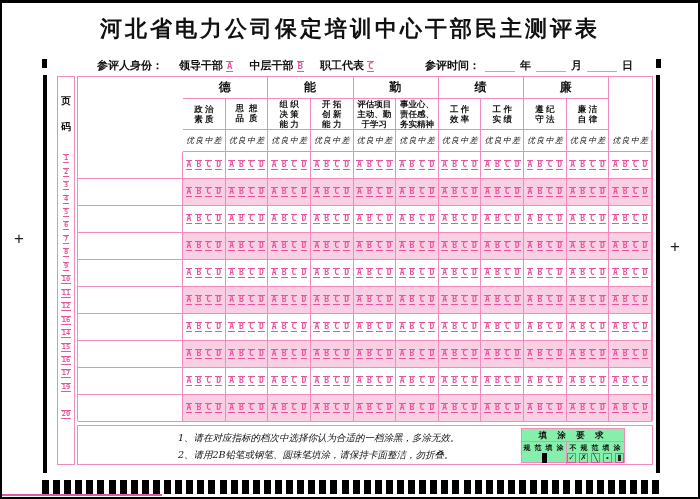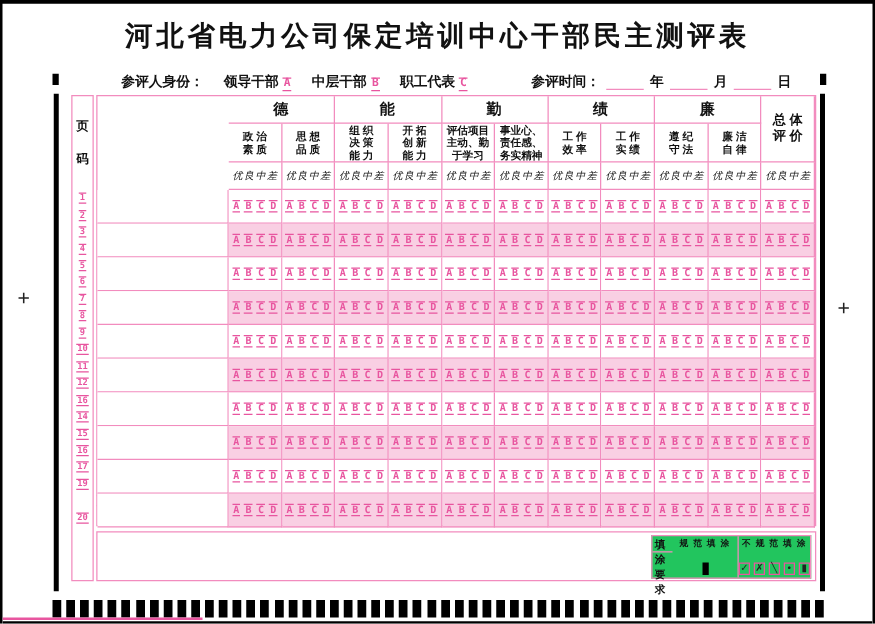--- a/index.html
+++ b/index.html
@@ -45,22 +45,22 @@
   .corner{border-right:1px solid var(--pink-border,#f28cbe); border-bottom:1px solid var(--pink-border,#f28cbe);}
   .corner svg{position:absolute; left:0; top:0;}
   .corner .lab{position:absolute; font-size:9px; font-weight:bold; color:#111; white-space:nowrap;}
   
   .notesbox{left:75px; top:422px; width:576px; height:40px; border:1px solid var(--pink-border,#f28cbe);}
   .noteslabel{left:16px; top:9px; font-size:15px; font-weight:bold; letter-spacing:7px; color:#111;
               font-family:"DejaVu Serif",serif;}
   .notestext{left:100px; top:3px; font-size:9.5px; line-height:17px; color:#111;
              font-family:"DejaVu Serif",serif; font-style:italic; white-space:nowrap;}
   
-  .fillreq{left:443px; top:2px; width:128px; height:35px; border:1px solid var(--pink-border,#f28cbe);
-           display:flex; background:#22c55e;}
+  .fillreq{left:443px; top:2px; width:104px; height:35px; border:1px solid var(--pink-border,#f28cbe);
+           display:flex; flex-direction:column; background:#86efac;}
   .fillreq .ftitle{height:12px; border-bottom:1px solid var(--pink-border,#f28cbe); text-align:center;
                    font-size:8.5px; font-weight:bold; letter-spacing:4px; line-height:12px; color:#111;}
   .fillreq .fcols{flex:1; display:flex;}
   .fcol{display:flex; flex-direction:column; align-items:center; justify-content:space-between; padding:1px 0 2px;}
   .fcol.left{width:52px; border-right:1px solid var(--pink-border,#f28cbe);}
   .fcol.right{flex:1;}
   .fcol .flab{font-size:7px; letter-spacing:1px; font-weight:bold; color:#111; white-space:nowrap;}
   .goodmark{width:5px; height:10px; background:#000;}
   .badmarks{display:flex; gap:3px; align-items:center;}
   .badbox{width:9px; height:10px; border:1px solid var(--pink-text,#e8559f); display:flex;
@@ -174,29 +174,25 @@
         <span class="bub">20</span>
       </div>
     </div>
 
   <div class="abs maintable">
       <div class="cell cat" style="left: 105px; top: 0px; width: 85.2727px; height: 22px;">德</div>
       <div class="cell cat" style="left: 190.273px; top: 0px; width: 85.2727px; height: 22px;">能</div>
       <div class="cell cat" style="left: 275.545px; top: 0px; width: 85.2727px; height: 22px;">勤</div>
       <div class="cell cat" style="left: 360.818px; top: 0px; width: 85.2727px; height: 22px;">绩</div>
       <div class="cell cat" style="left: 446.091px; top: 0px; width: 85.2727px; height: 22px;">廉</div>
-      <div class="cell overall" style="left: 531.364px; top: 0px; width: 42.6364px; height: 53px;">
-        <div>总 体</div>
-        <div>评 价</div>
-      </div>
       <div class="cell sub" style="left: 105px; top: 22px; width: 42.6364px; height: 31px;">
         <div>政 治</div>
         <div>素 质</div>
       </div>
-      <div class="cell sub" style="left: 147.636px; top: 22px; width: 42.6364px; height: 31px;">
+      <div class="cell sub" style="left: 147.636px; top: 22px; width: 42.6364px; height: 31px; font-family: Liberation Mono, monospace;">
         <div>思 想</div>
         <div>品 质</div>
       </div>
       <div class="cell sub" style="left: 190.273px; top: 22px; width: 42.6364px; height: 31px;">
         <div>组 织</div>
         <div>决 策</div>
         <div>能 力</div>
       </div>
       <div class="cell sub" style="left: 232.909px; top: 22px; width: 42.6364px; height: 31px;">
         <div>开 拓</div>
@@ -961,20 +957,24 @@
       </div>
       <div class="cell bubbles alt" style="left: 531.364px; top: 318px; width: 42.6364px; height: 27px;">
         <span class="bub">A</span>
         <span class="bub">B</span>
         <span class="bub">C</span>
         <span class="bub">D</span>
       </div>
     </div>
 
   <div class="abs notesbox">
+    <div class="abs notestext">
+      <div>1、请在对应指标的档次中选择你认为合适的一档涂黑，多涂无效。</div>
+      <div>2、请用2B铅笔或钢笔、圆珠笔填涂，请保持卡面整洁，勿折叠。</div>
+    </div>
     <div class="abs fillreq">
       <div class="ftitle">填 涂 要 求</div>
       <div class="fcols">
         <div class="fcol left">
           <span class="flab">规 范 填 涂</span>
           <span class="goodmark"></span>
         </div>
         <div class="fcol right">
           <span class="flab">不 规 范 填 涂</span>
           <span class="badmarks">

